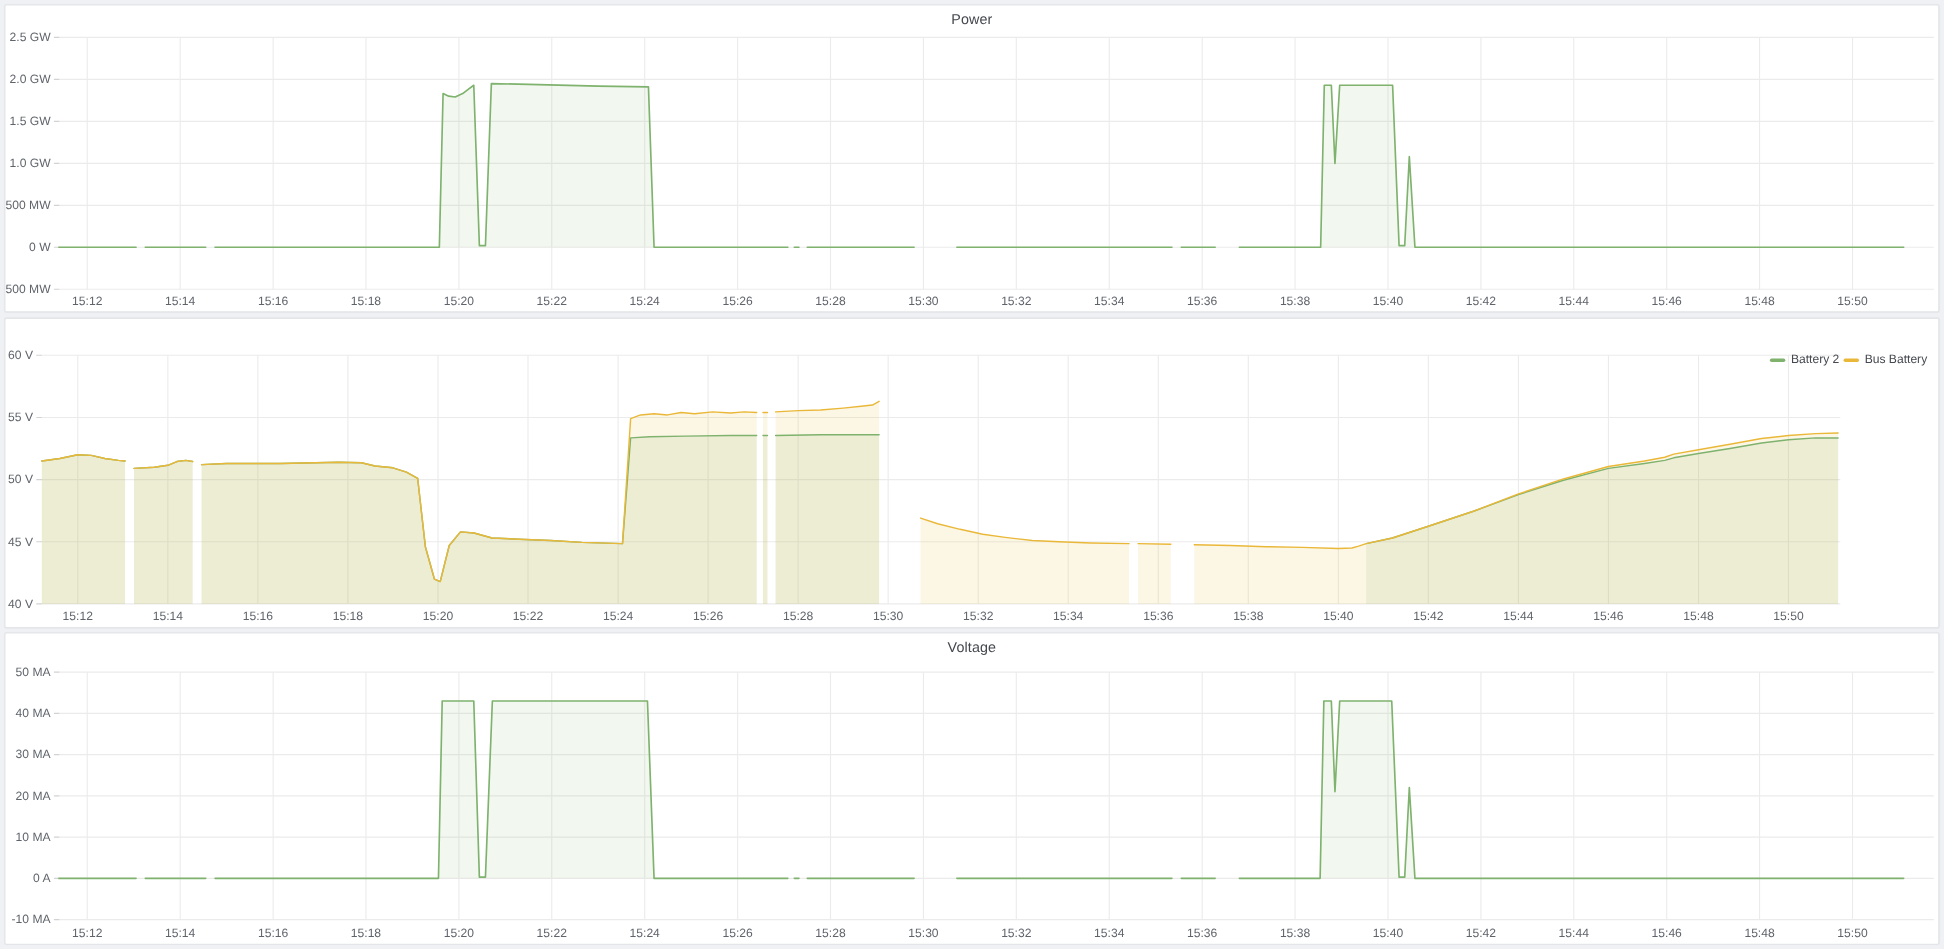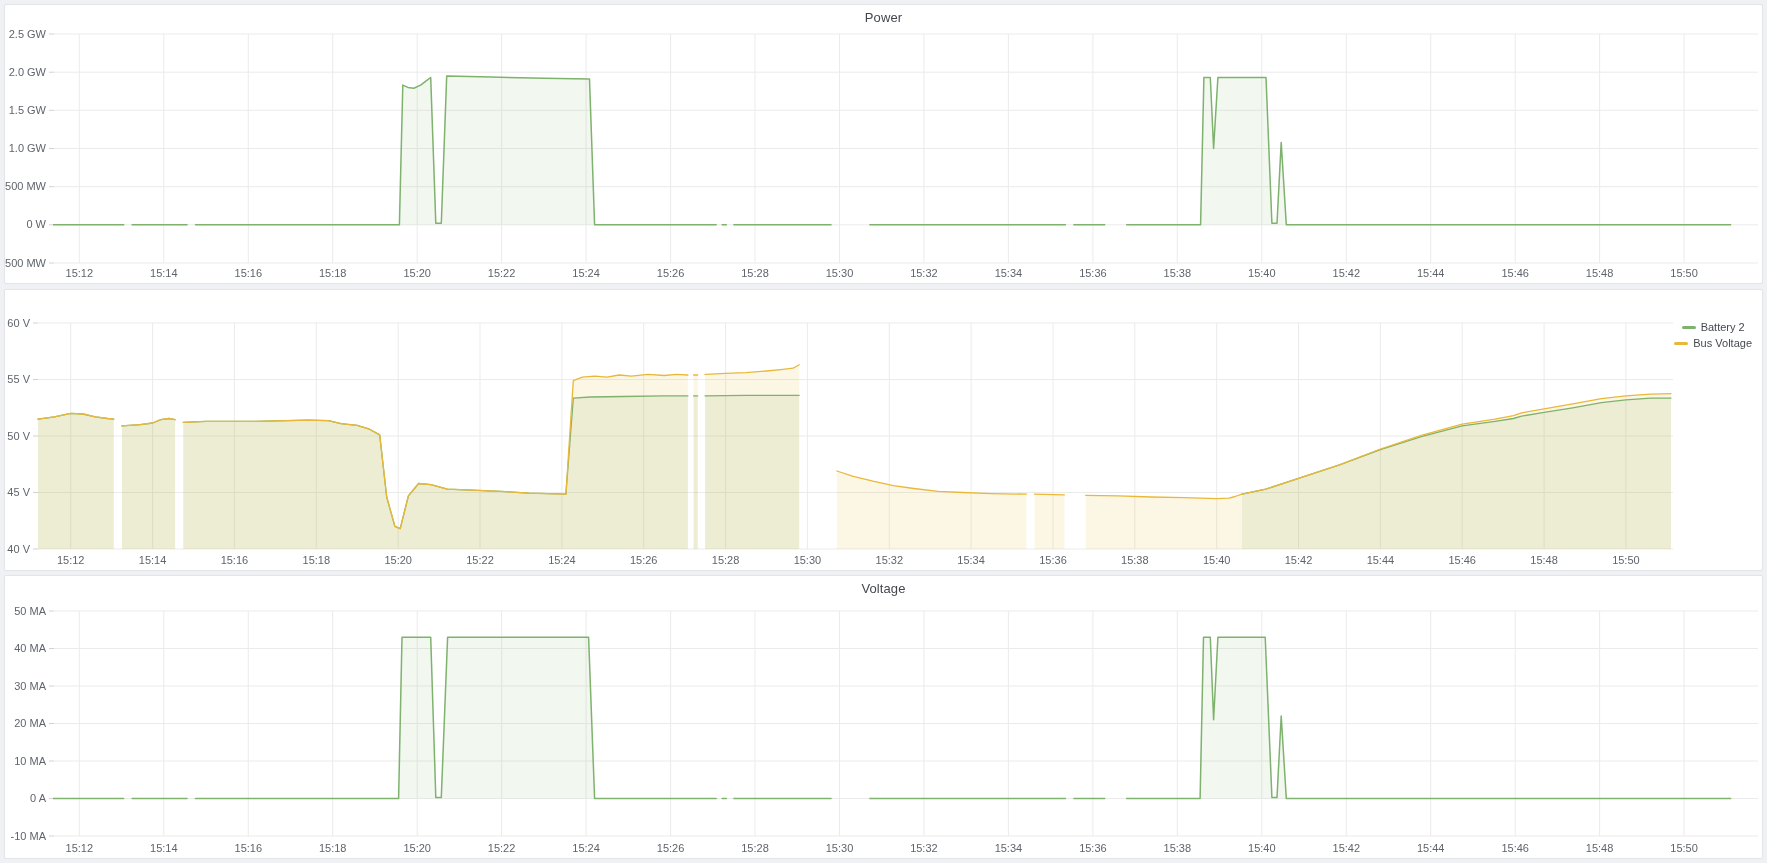--- a/index.html
+++ b/index.html
@@ -25,22 +25,22 @@
     cursor:pointer;
   }
   .chart-svg{position:absolute;left:0;top:0;width:100%;height:100%;}
   .chart-svg text.tick{
     font-family:"Liberation Sans", sans-serif;
     font-size:11px;
     fill:#5f646b;
   }
   .legend{
     position:absolute;top:31px;right:10px;
-    display:flex;flex-direction:column;gap:4px;
-    align-items:center;
+    display:flex;gap:4px;
+    align-items:flex-end;
   }
   .legend-item{
     display:flex;align-items:center;gap:5px;
     font-size:11px;color:#45494f;cursor:pointer;white-space:nowrap;
   }
   .legend-dash{display:inline-block;width:14px;height:3px;border-radius:2px;}
 </style>
 </head>
 <body>
 
@@ -227,21 +227,21 @@
         <path d="M1080.7 205.3L1113.5 205.9L1146.2 207.0L1178.9 207.6L1211.7 208.7L1224.0 208.2L1230.1 206.5L1237.0 204.2L1260.8 199.1L1293.5 188.4L1334.5 174.8L1375.4 159.0L1416.3 145.4L1457.2 134.1L1490.0 129.1L1508.4 125.7L1516.6 122.8L1539.1 118.9L1567.7 113.8L1596.4 108.7L1620.9 105.9L1645.5 104.2L1666.0 103.6" fill="none" stroke="#EAB839" stroke-width="1.3" stroke-linejoin="round" stroke-linecap="round"></path>
       </g>
     </svg>
   <div class="legend">
     <div class="legend-item">
       <span class="legend-dash" style="background: rgb(126, 178, 109);"></span>
       <span>Battery 2</span>
     </div>
     <div class="legend-item">
       <span class="legend-dash" style="background: rgb(234, 184, 57);"></span>
-      <span>Bus Voltage</span>
+      <span>Bus Battery</span>
     </div>
   </div>
 </div>
 
 <div class="panel" style="top:575px;height:284px;">
   <svg id="chart-2" class="chart-svg" viewBox="0 0 1757 282" preserveAspectRatio="none">
       <line x1="74.3" x2="74.3" y1="35" y2="260" stroke="#ebebeb" stroke-width="1"></line>
       <line x1="158.8" x2="158.8" y1="35" y2="260" stroke="#ebebeb" stroke-width="1"></line>
       <line x1="243.3" x2="243.3" y1="35" y2="260" stroke="#ebebeb" stroke-width="1"></line>
       <line x1="327.7" x2="327.7" y1="35" y2="260" stroke="#ebebeb" stroke-width="1"></line>

